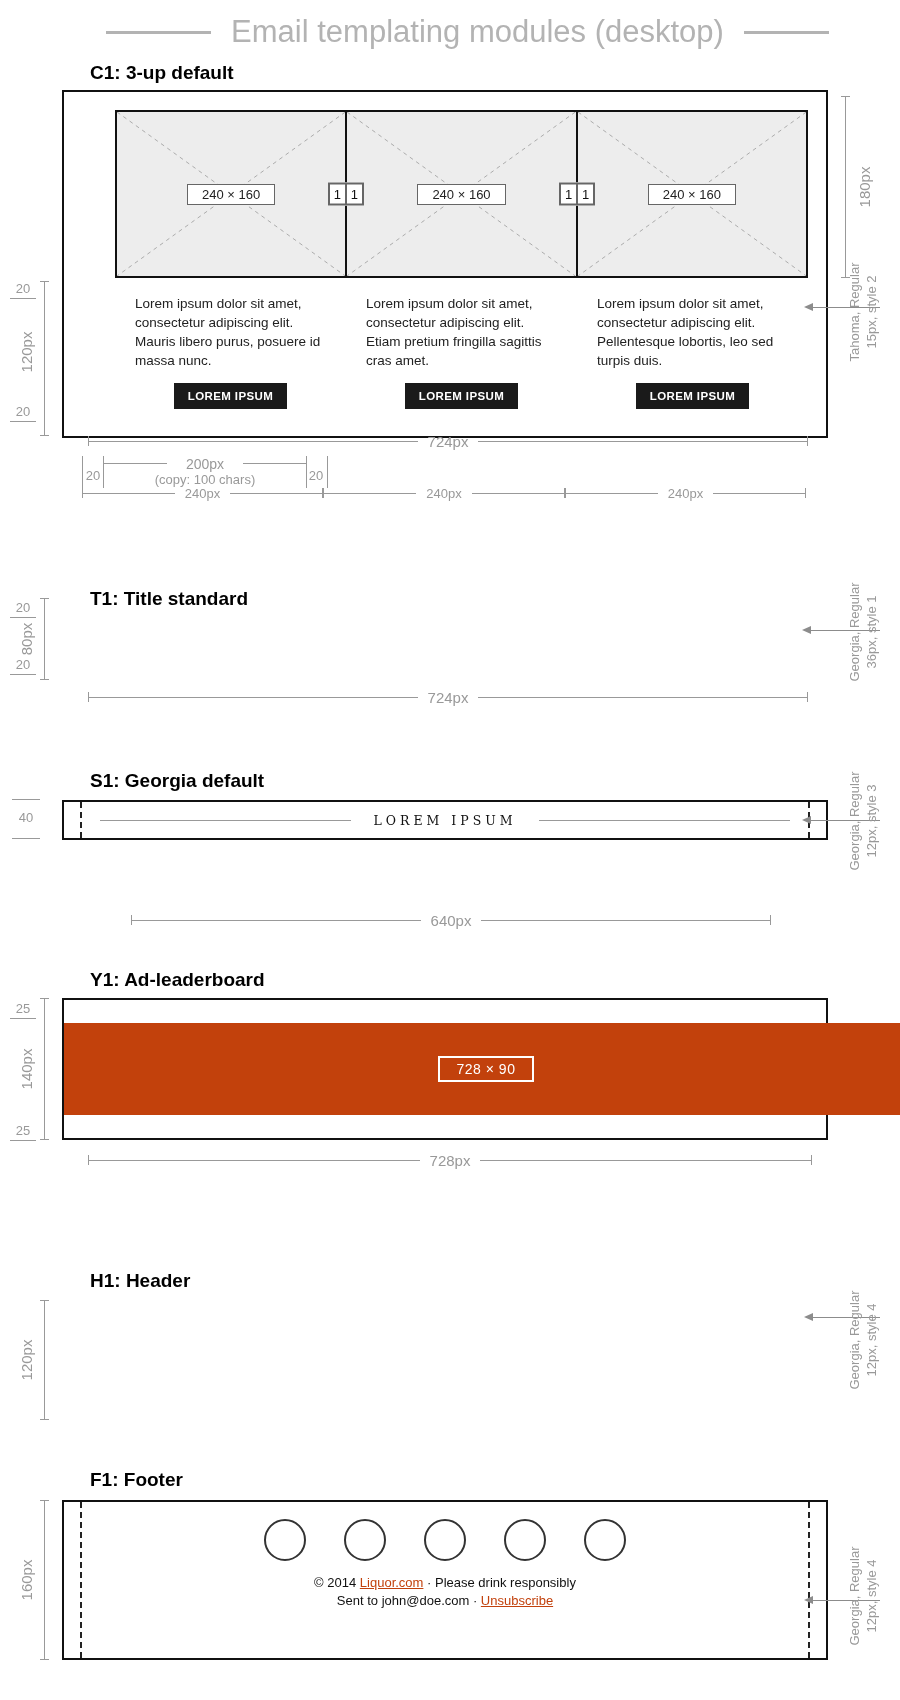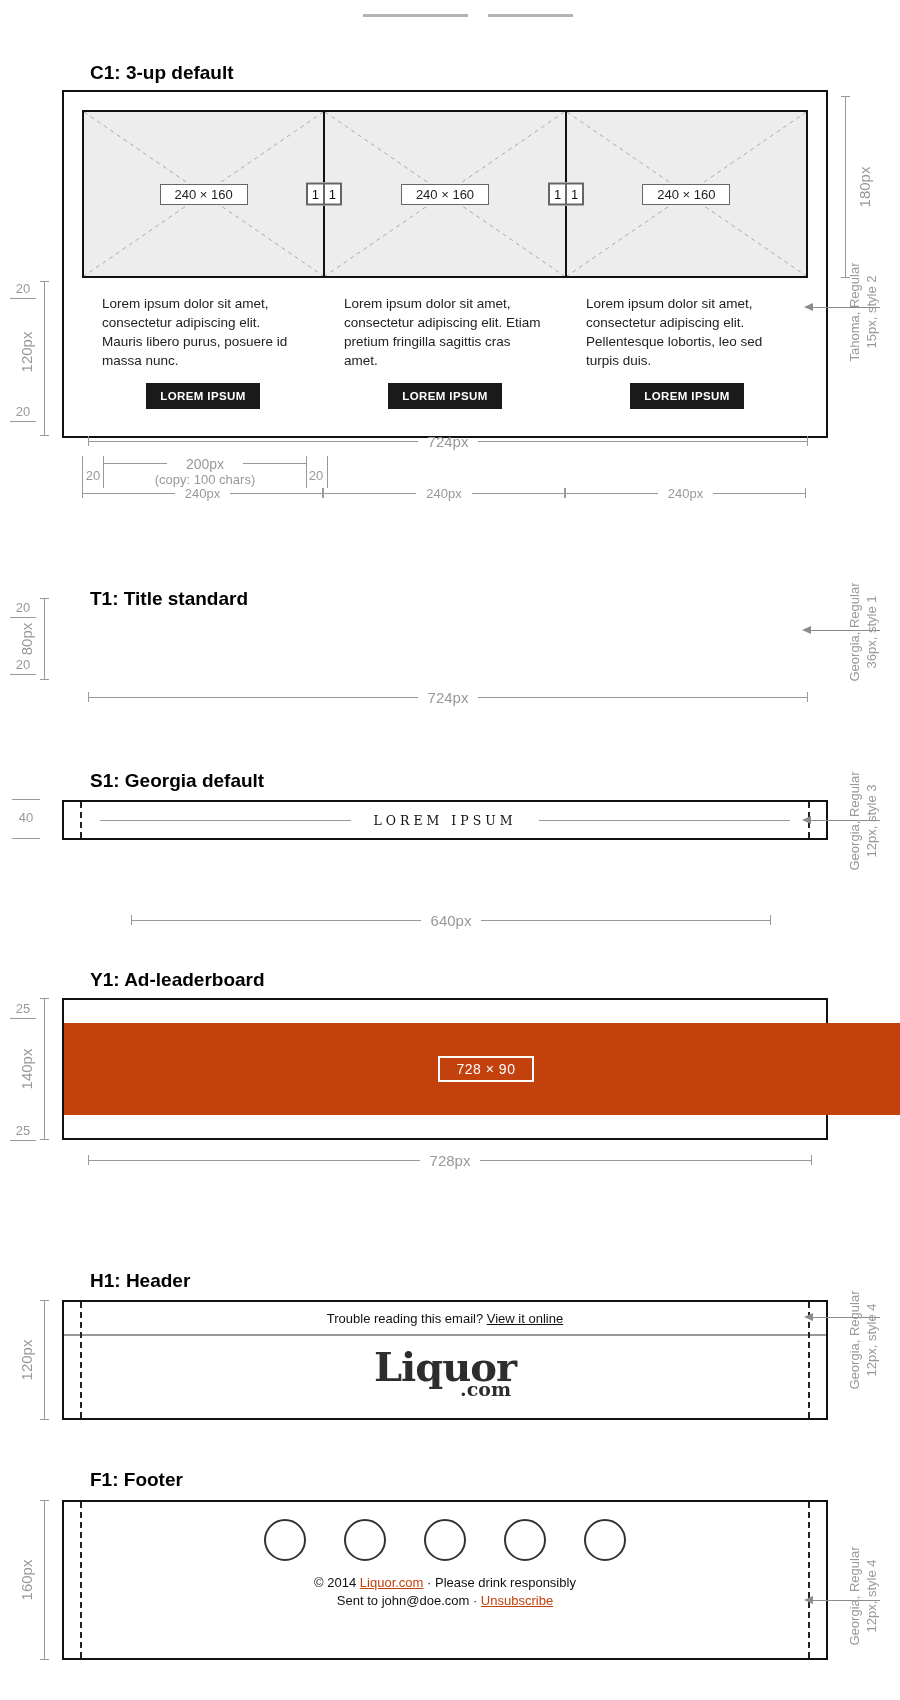--- a/index.html
+++ b/index.html
@@ -13,21 +13,21 @@
 
   
   .mh{position:absolute;left:90px;font-size:19px;font-weight:bold;color:#000;}
 
   
   .mbox{position:absolute;left:62px;width:766px;background:#fff;border:2px solid #111;box-sizing:border-box;}
   .guide-l{position:absolute;top:0;bottom:0;left:16px;border-left:2px dashed #222;}
   .guide-r{position:absolute;top:0;bottom:0;right:16px;border-left:2px dashed #222;}
 
   
-  .c1pad{padding:18px;box-sizing:border-box;height:100%;}
+  .c1pad{padding:18px;box-sizing:border-box;height:100%;margin-left:33px;}
   .imgrow{display:flex;height:168px;position:relative;}
   .imgph{flex:1;background:#ededed;border:2px solid #111;position:relative;
          display:flex;align-items:center;justify-content:center;box-sizing:border-box;}
   .imgph + .imgph{margin-left:-2px;}
   .imgph svg{position:absolute;left:0;top:0;width:100%;height:100%;}
   .phlabel{position:relative;background:#fff;border:1px solid #666;padding:2px 14px;font-size:13px;color:#222;z-index:2;}
   .gutters{position:absolute;top:50%;display:flex;z-index:5;transform:translate(-50%,-50%);}
   .gut{width:15px;height:19px;background:#fff;border:2px solid #666;display:flex;align-items:center;justify-content:center;
        font-size:13px;color:#111;}
   .gut + .gut{margin-left:-2px;}
@@ -96,20 +96,21 @@
   .glbl{position:absolute;color:#999;font-size:14px;text-align:center;white-space:nowrap;}
   .glbl.note{font-size:13px;}
 </style>
 </head>
 <body>
 
 <div class="canvas">
 
   <div class="ptitle">
     <div class="dash" style="width:105px;"></div>
+    <div class="txt">Email templating modules (desktop)</div>
     <div class="dash" style="width:85px;"></div>
   </div>
 
   <div class="mh" style="top:62px;">C1: 3-up default</div>
   <div class="mbox" style="top:90px;height:348px;">
     <div class="c1pad">
       <div class="imgrow">
         <div class="imgph">
           <svg viewBox="0 0 240 164" preserveAspectRatio="none">
             <line x1="0" y1="0" x2="240" y2="164" stroke="#aaa" stroke-width="1" stroke-dasharray="4 4"></line>
@@ -267,33 +268,20 @@
   <div class="padlbl" style="left:10px;top:1123px;">25</div>
   <div class="dimh" style="top:1153px;left:88px;width:724px;">
     <i class="t"></i>
       <i class="l"></i>
       <span>728px</span>
       <i class="l"></i>
       <i class="t"></i>
   </div>
 
   <div class="mh" style="top:1270px;">H1: Header</div>
-  <div class="mbox" style="top:1300px;height:120px;">
-    <div class="guide-l"></div>
-    <div class="guide-r"></div>
-    <div class="trouble">
-      <span>Trouble reading this email?</span>
-      <a>View it online</a>
-    </div>
-    <div class="hdivider"></div>
-    <div class="logo">
-      <div class="logo-main">Liquor</div>
-      <div class="logo-com">.com</div>
-    </div>
-  </div>
   <div class="vmeas" style="left:44px;top:1300px;height:120px;"></div>
   <div class="rot" style="left:26px;top:1360px;">120px</div>
   <div class="arrow" style="left:812px;top:1317px;width:68px;"></div>
   <div class="rot2" style="left:864px;top:1340px;">
     <div>Georgia, Regular</div>
     <div>12px, style 4</div>
   </div>
 
   <div class="mh" style="top:1469px;">F1: Footer</div>
   <div class="mbox" style="top:1500px;height:160px;">

